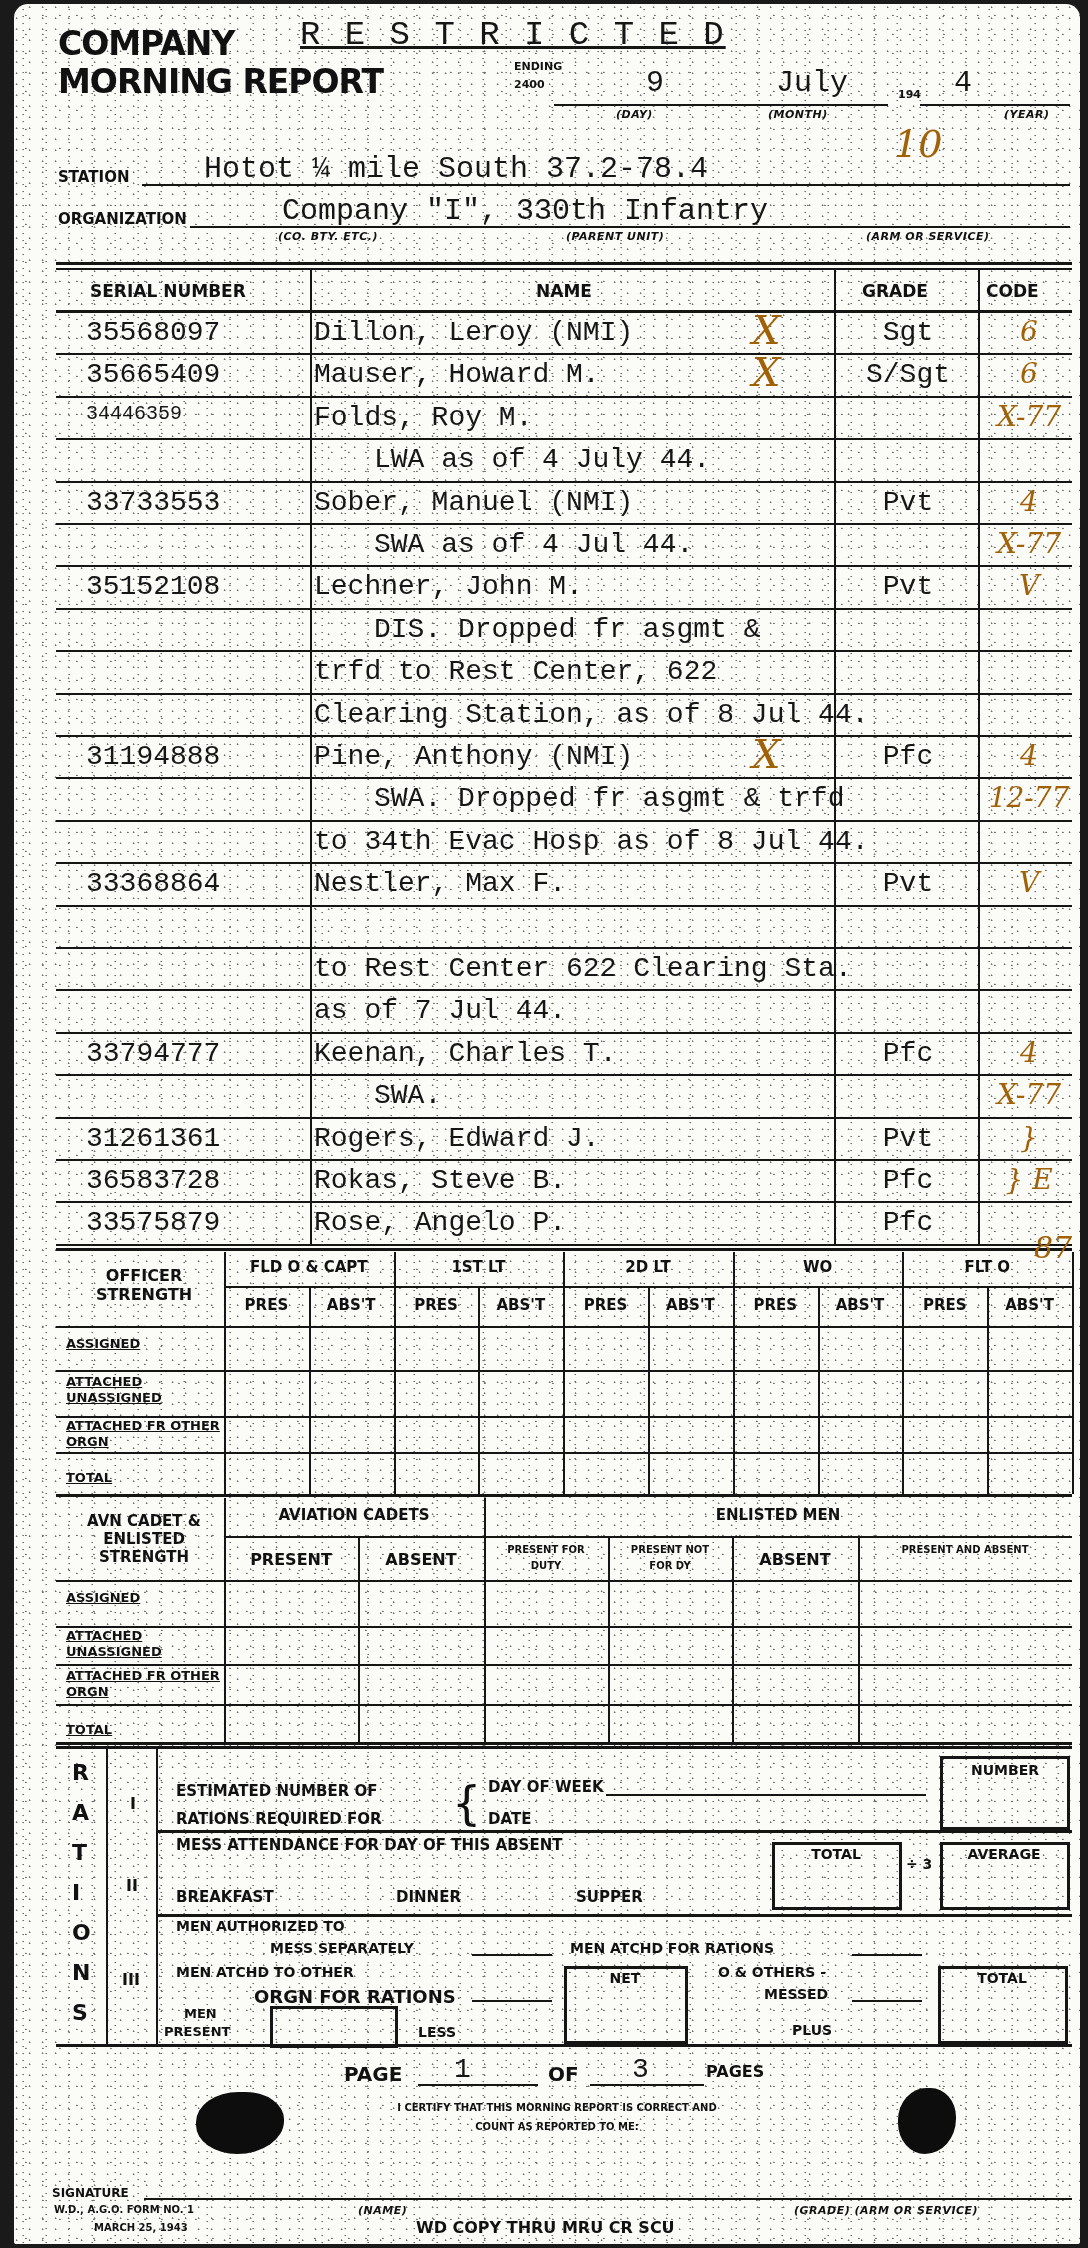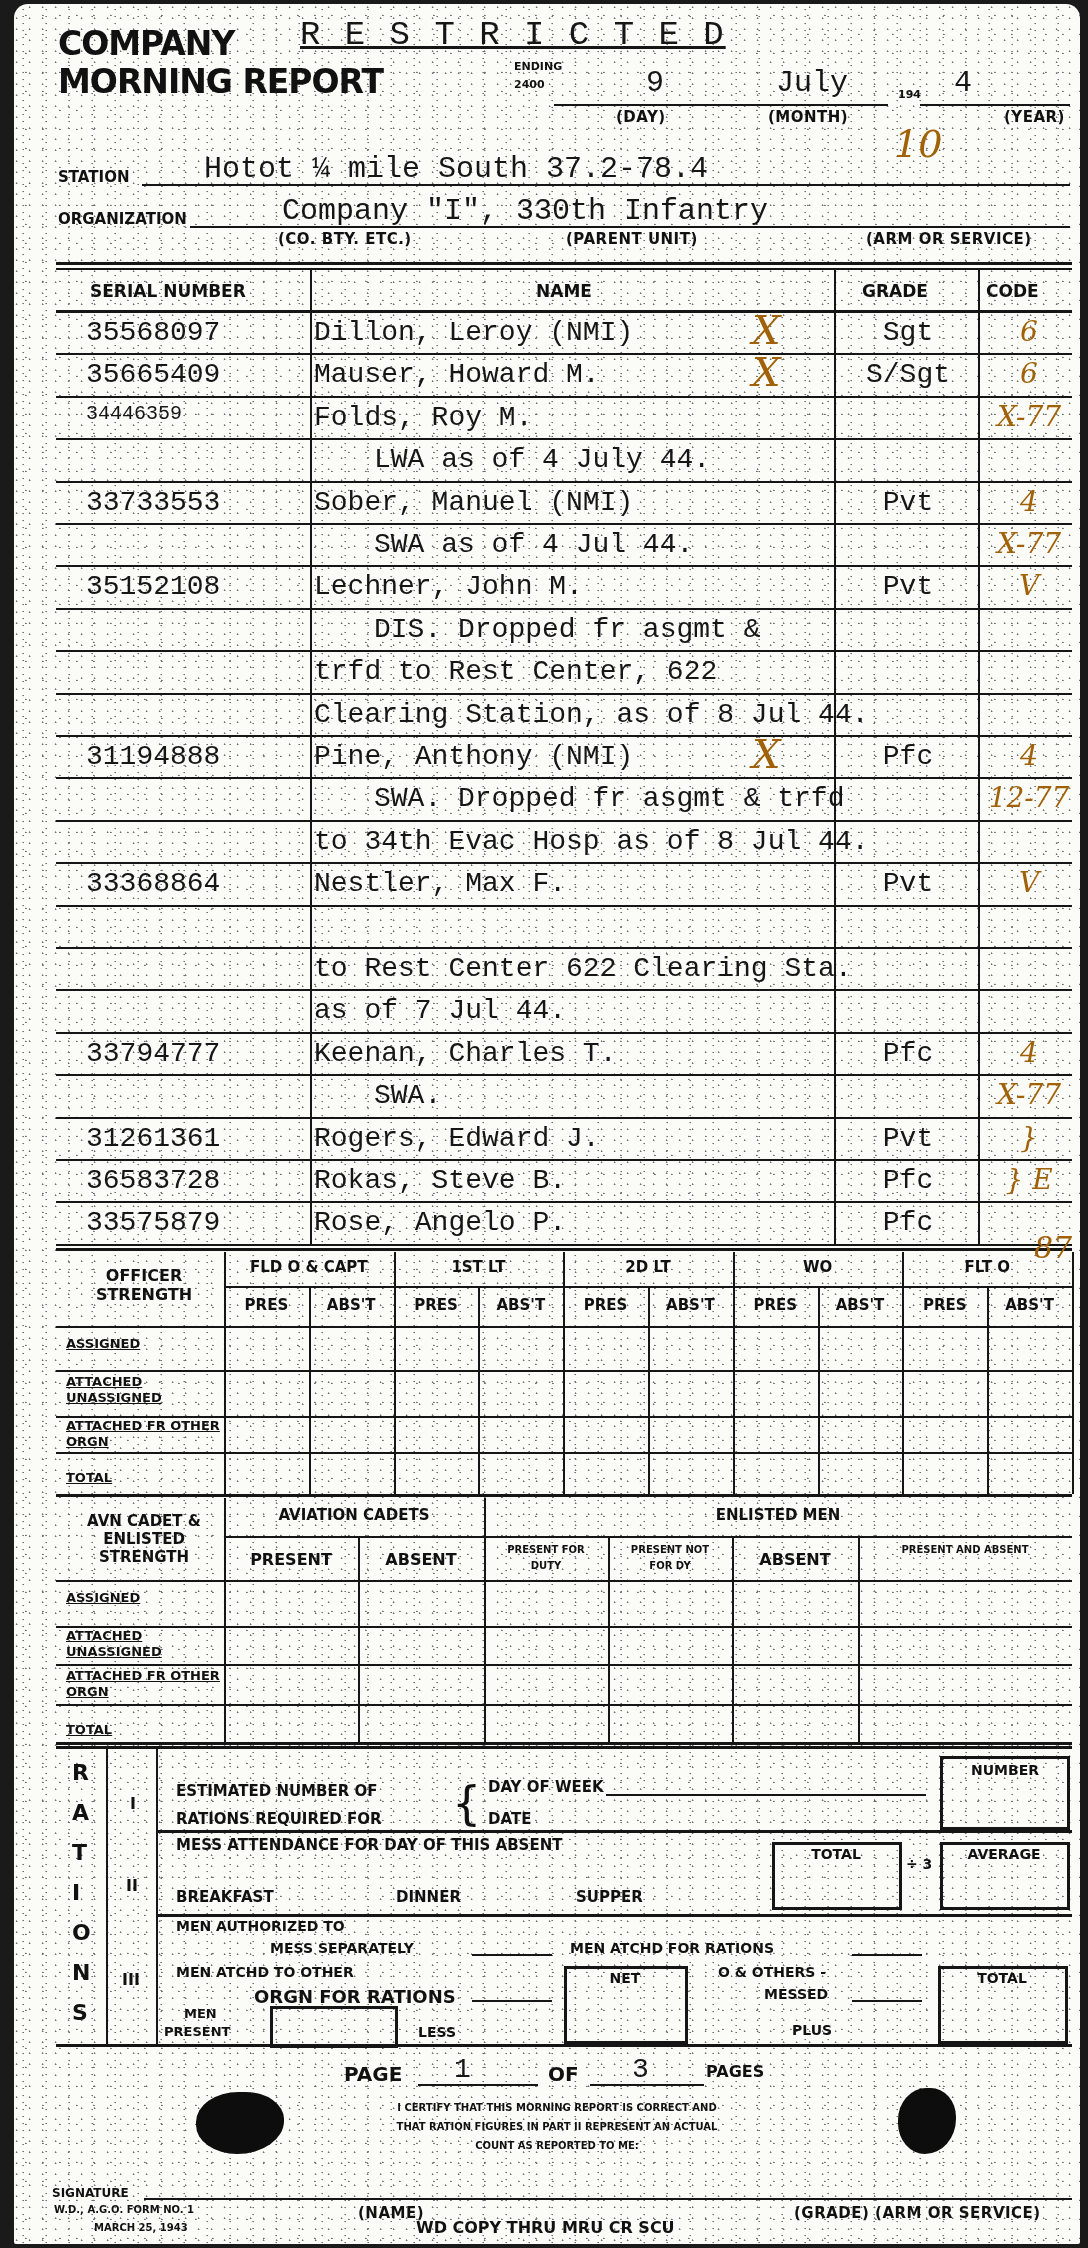--- a/index.html
+++ b/index.html
@@ -11,21 +11,21 @@
       radial-gradient(circle at 70% 60%, #000 0.5px, transparent 1.1px),
       radial-gradient(circle at 40% 80%, #000 0.5px, transparent 1px);
     background-size:13px 11px, 17px 19px, 23px 7px;}
   .abs{position:absolute;}
   .sans{font-family:"DejaVu Sans","Liberation Sans",sans-serif;font-weight:bold;color:#111;}
   .mono{font-family:"Liberation Mono","DejaVu Sans Mono",monospace;color:#161616;}
   .hand{font-family:"DejaVu Serif","Liberation Serif",serif;font-style:italic;color:#a16207;}
   .hline{position:absolute;height:3px;background:#151515;}
   .thin{height:2px;}
   .vline{position:absolute;width:2px;background:#151515;}
-  .sub{font-size:15px;letter-spacing:.5px;}
+  .sub{font-size:11px;letter-spacing:.5px;font-style:italic;}
   .big{font-size:33px;letter-spacing:-1px;}
   .typed{font-size:30px;}
   .lbl{font-size:15px;}
   .box{position:absolute;border:3px solid #151515;}
   .blot{position:absolute;background:#0d0d0d;border-radius:50% 45% 55% 48%;}
 </style>
 </head>
 <body>
 
 <div class="page">
@@ -425,21 +425,20 @@
 
   <div class="abs sans" style="left:330px;top:2058px;font-size:20px;">PAGE</div>
   <div class="hline thin" style="left:404px;top:2080px;width:120px;"></div>
   <div class="abs mono" style="left:440px;top:2050px;font-size:28px;">1</div>
   <div class="abs sans" style="left:534px;top:2058px;font-size:20px;">OF</div>
   <div class="hline thin" style="left:576px;top:2080px;width:114px;"></div>
   <div class="abs mono" style="left:618px;top:2050px;font-size:28px;">3</div>
   <div class="abs sans" style="left:692px;top:2058px;font-size:16px;">PAGES</div>
   <div class="abs sans" style="left:280px;top:2094px;width:526px;font-size:10px;text-align:center;line-height:19px;">
     <div>I CERTIFY THAT THIS MORNING REPORT IS CORRECT AND</div>
-    <div>THAT RATION FIGURES IN PART II REPRESENT AN ACTUAL</div>
     <div>COUNT AS REPORTED TO ME:</div>
   </div>
   <div class="blot" style="left:182px;top:2088px;width:88px;height:62px;"></div>
   <div class="blot" style="left:884px;top:2084px;width:58px;height:66px;"></div>
 
   <div class="abs sans" style="left:38px;top:2182px;font-size:12px;">SIGNATURE</div>
   <div class="hline thin" style="left:130px;top:2194px;width:928px;"></div>
   <div class="abs sans sub" style="left:344px;top:2200px;">(NAME)</div>
   <div class="abs sans sub" style="left:780px;top:2200px;">(GRADE)  (ARM OR SERVICE)</div>
   <div class="abs sans" style="left:40px;top:2200px;font-size:10px;">W.D., A.G.O. FORM NO. 1</div>

